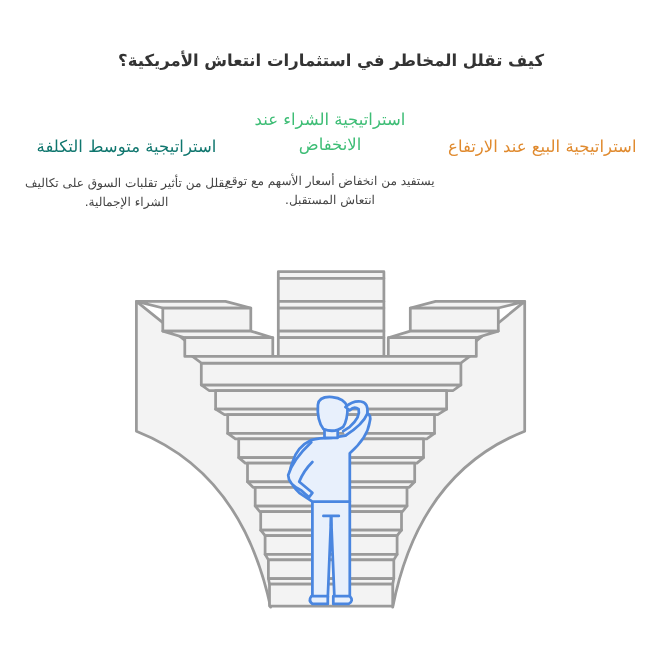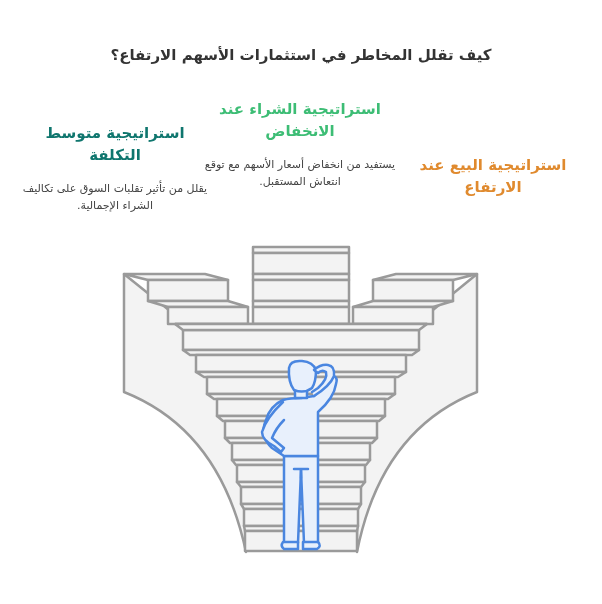--- a/index.html
+++ b/index.html
@@ -1,29 +1,29 @@
 <!DOCTYPE html>
 <html><head>
   <meta charset="utf-8">
   <style>
     html, body { margin: 0; padding: 0; background: #ffffff; }
     body { width: 602px; height: 604px; position: relative; overflow: hidden; font-family: "DejaVu Sans", "Liberation Sans", sans-serif; }
     .title { position: absolute; top: 46px; left: 0; width: 602px; text-align: center; direction: rtl; font-size: 15px; font-weight: bold; color: #333333; }
     .card { position: absolute; direction: rtl; text-align: center; }
-    .card .heading { font-size: 15px; font-weight: bold; line-height: 22px; }
+    .card .heading { font-size: 15px; font-weight: normal; line-height: 22px; }
     .card .desc { font-size: 11px; color: #444444; line-height: 17px; margin-top: 14px; }
     #card-avg { left: 20px; top: 122px; width: 190px; }
     #card-buy { left: 202px; top: 98px; width: 196px; }
-    #card-sell { left: 398px; top: 122px; width: 190px; margin-top: 32px; }
+    #card-sell { left: 398px; top: 122px; width: 190px; }
     .illus { position: absolute; left: 0; top: 0; width: 602px; height: 604px; }
   </style>
 </head>
 <body>
 
-<div class="title">كيف تقلل المخاطر في استثمارات الأسهم الارتفاع؟</div>
+<div class="title">كيف تقلل المخاطر في استثمارات انتعاش الأمريكية؟</div>
 
 <div class="card" id="card-avg">
   <div class="heading" style="color:#0f766e">استراتيجية متوسط التكلفة</div>
   <div class="desc">يقلل من تأثير تقلبات السوق على تكاليف الشراء الإجمالية.</div>
 </div>
 
 <div class="card" id="card-buy">
   <div class="heading" style="color:#3dbd75">استراتيجية الشراء عند الانخفاض</div>
   <div class="desc">يستفيد من انخفاض أسعار الأسهم مع توقع انتعاش المستقبل.</div>
 </div>

